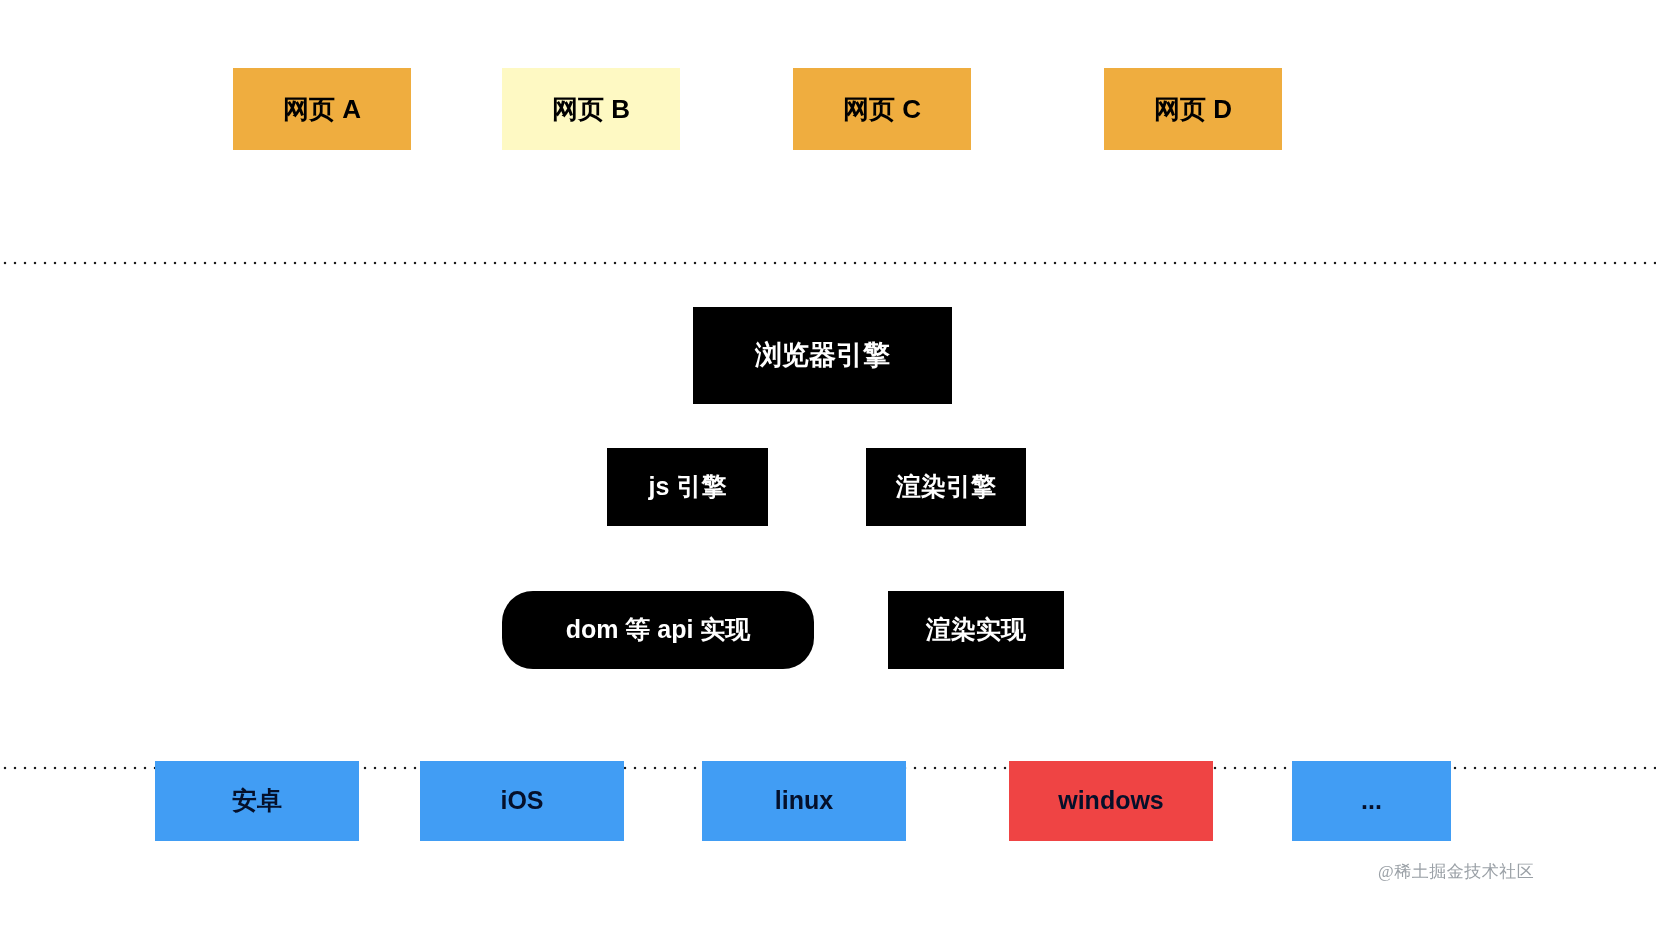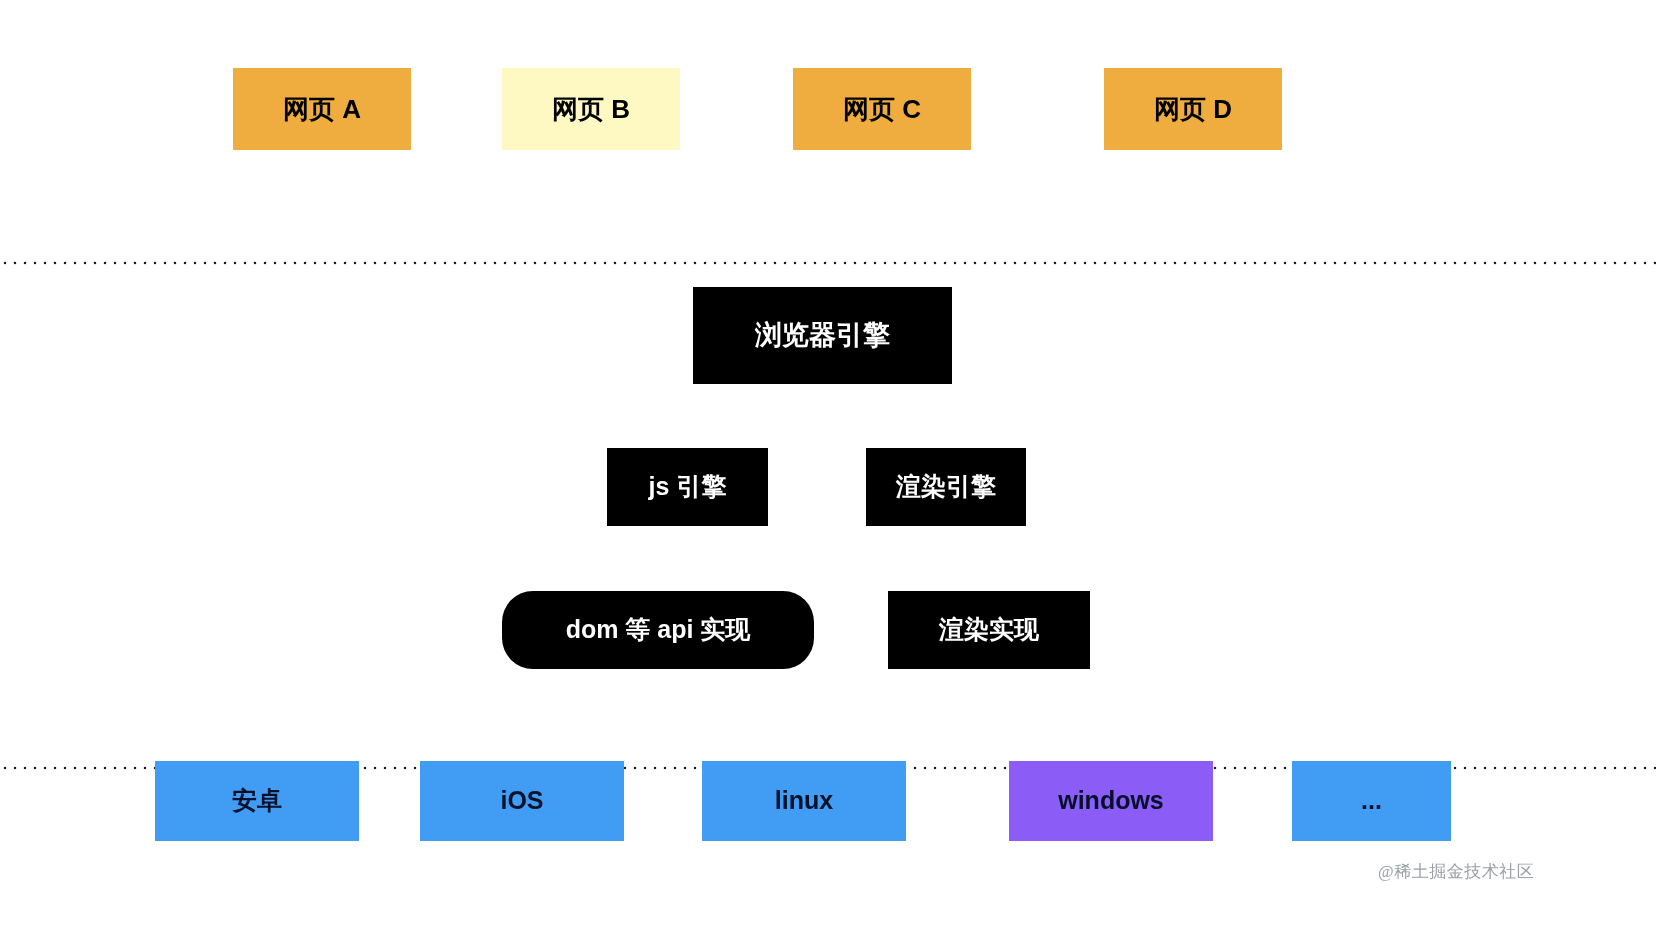--- a/index.html
+++ b/index.html
@@ -31,21 +31,21 @@
     background: #efad3f;
     color: #000000;
     font-size: 26px;
     font-weight: 700;
   }
   .box-engine {
     background: #000000;
     color: #ffffff;
     font-weight: 700;
   }
-  .box-engine.lvl1 { font-size: 27px; }
+  .box-engine.lvl1 { font-size: 27px; margin-top: 20px; }
   .box-engine.lvl2 { font-size: 25px; }
   .box-engine.lvl3 { font-size: 25px; }
   .box-os {
     background: #419df4;
     color: #05102a;
     font-size: 25px;
     font-weight: 700;
     margin-top: 16px;
   }
   .divider {
@@ -97,38 +97,38 @@
     <div class="box box-engine lvl2" style="left: 607px; top: 448px; width: 161px; height: 78px; background: rgb(0, 0, 0); color: rgb(255, 255, 255); justify-content: center;">
       <span>js 引擎</span>
     </div>
     <div class="box box-engine lvl2" style="left: 866px; top: 448px; width: 160px; height: 78px; background: rgb(0, 0, 0); color: rgb(255, 255, 255);">
       <span>渲染引擎</span>
     </div>
 
     <div class="box box-engine lvl3" style="left: 502px; top: 591px; width: 312px; height: 78px; background: rgb(0, 0, 0); color: rgb(255, 255, 255); border-radius: 31px;">
       <span>dom 等 api 实现</span>
     </div>
-    <div class="box box-engine lvl3" style="left: 888px; top: 591px; width: 202px; height: 78px; background: rgb(0, 0, 0); color: rgb(255, 255, 255);">
+    <div class="box box-engine lvl3" style="left: 888px; top: 591px; width: 176px; height: 78px; background: rgb(0, 0, 0); color: rgb(255, 255, 255);">
       <span>渲染实现</span>
     </div>
   </div>
 
   <div class="divider" style="top: 766px;"></div>
 
   <div>
     <div class="box box-os" style="left: 155px; top: 745px; width: 204px; height: 80px; background: rgb(65, 157, 244);">
       <span>安卓</span>
     </div>
     <div class="box box-os" style="left: 420px; top: 745px; width: 204px; height: 80px; background: rgb(65, 157, 244);">
       <span>iOS</span>
     </div>
     <div class="box box-os" style="left: 702px; top: 745px; width: 204px; height: 80px; background: rgb(65, 157, 244);">
       <span>linux</span>
     </div>
-    <div class="box box-os" style="left: 1009px; top: 745px; width: 204px; height: 80px; background: #8b5cf6;">
+    <div class="box box-os" style="left: 1009px; top: 745px; width: 204px; height: 80px; background: #ef4444;">
       <span>windows</span>
     </div>
     <div class="box box-os" style="left: 1292px; top: 745px; width: 159px; height: 80px; background: rgb(65, 157, 244);">
       <span>...</span>
     </div>
   </div>
 
   <div class="watermark" style="left: 1378px; top: 860px; color: rgb(154, 160, 166);">@稀土掘金技术社区</div>
 
 </div>

